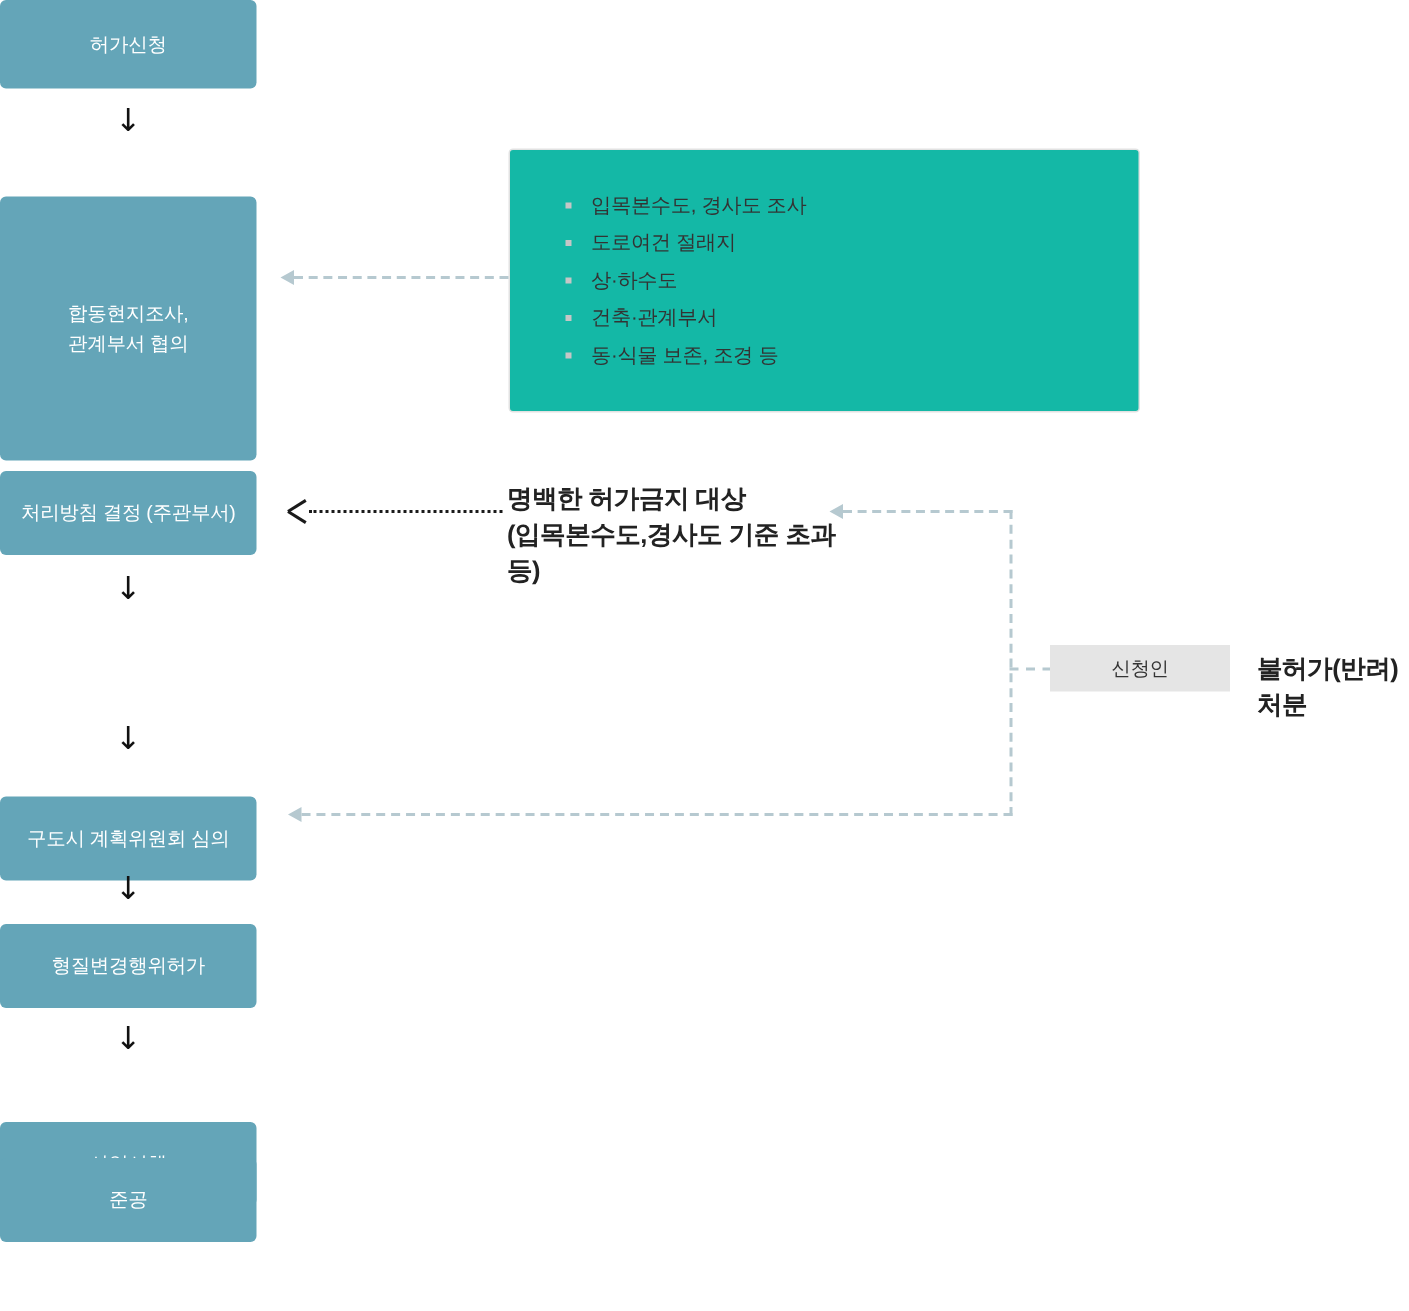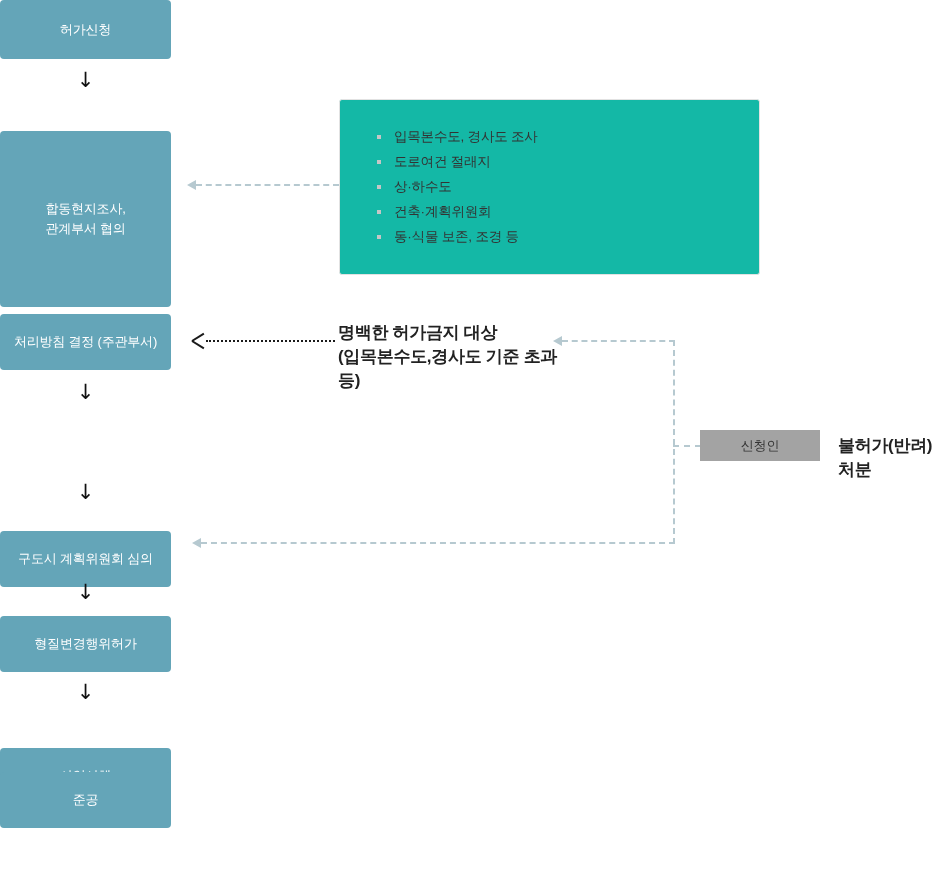--- a/index.html
+++ b/index.html
@@ -148,21 +148,21 @@
     white-space: pre-line;
   }
 
   
   .gray-box {
     position: absolute;
     left: 700px;
     top: 430px;
     width: 120px;
     height: 31px;
-    background: #a3a3a3;
+    background: #e5e5e5;
     display: flex;
     align-items: center;
     justify-content: center;
     font-size: 13px;
     color: #333333;
     letter-spacing: -0.2px;
   }
 </style>
 </head>
 <body>
@@ -195,21 +195,21 @@
 
   <div class="down-arrow" style="top:782px;">↓</div>
 
   <div class="flow-box" style="top:772px; height:56px;">준공</div>
 
   <div class="list-panel">
     <ul>
       <li>입목본수도, 경사도 조사</li>
       <li>도로여건 절래지</li>
       <li>상·하수도</li>
-      <li>건축·계획위원회</li>
+      <li>건축·관계부서</li>
       <li>동·식물 보존, 조경 등</li>
     </ul>
   </div>
 
   <div class="dash-h" style="left:196px; top:184px; width:143px;"></div>
   <div class="dash-arrowhead-left" style="left:187px; top:180px;"></div>
 
   <div class="dot-h" style="left:206px; top:340px; width:129px;"></div>
   <div class="dot-arrowhead-left" style="left:192px; top:333px;"></div>
 

